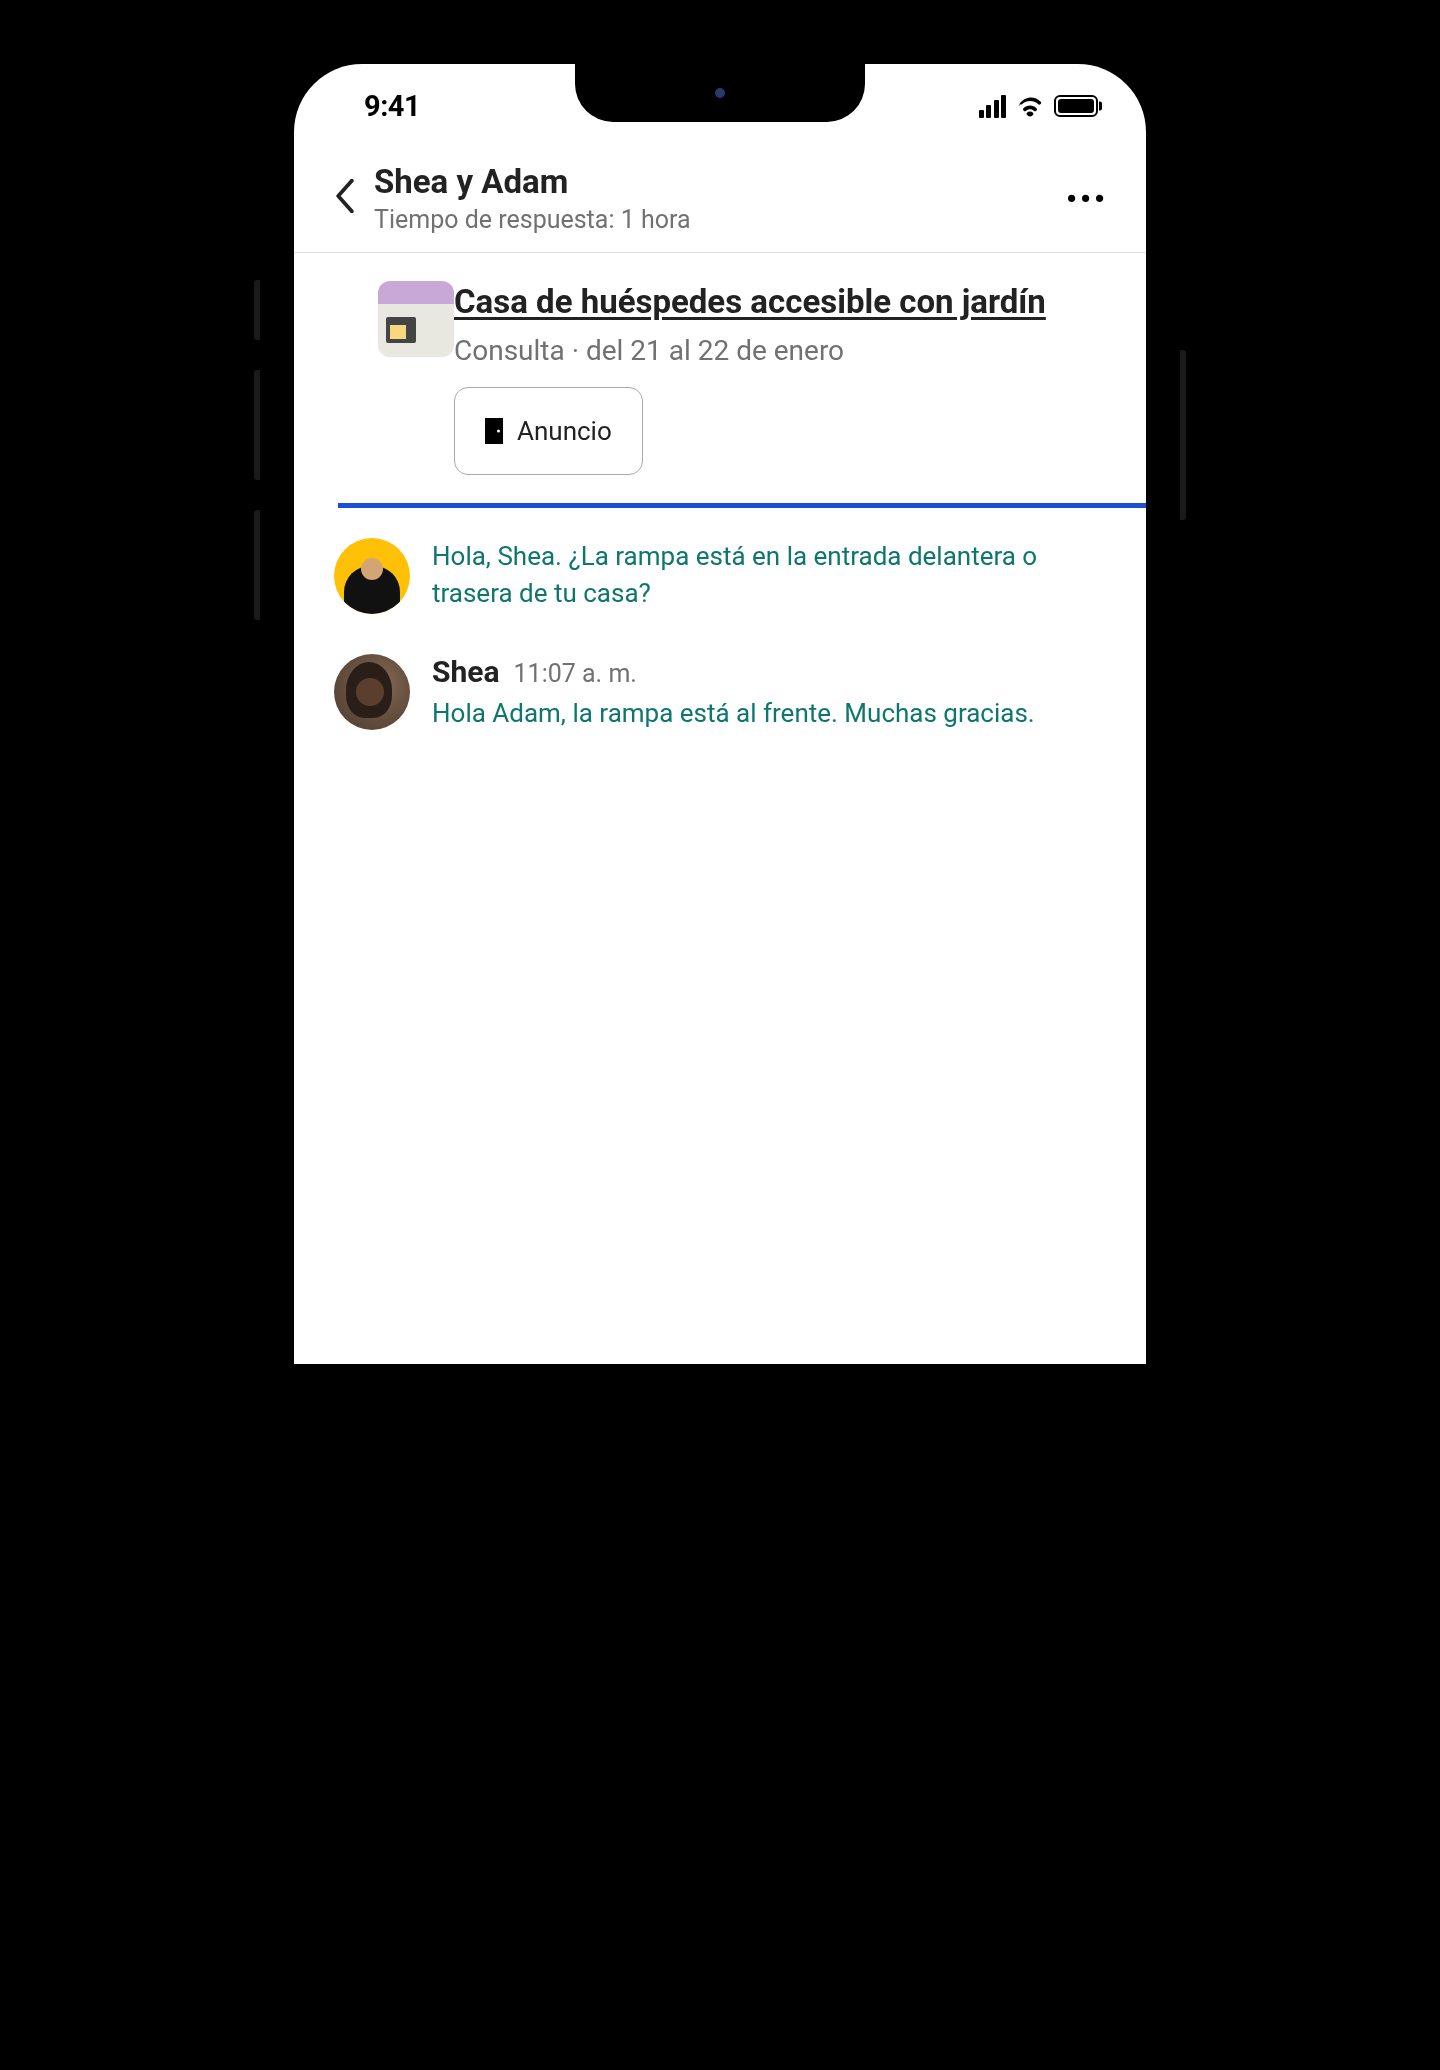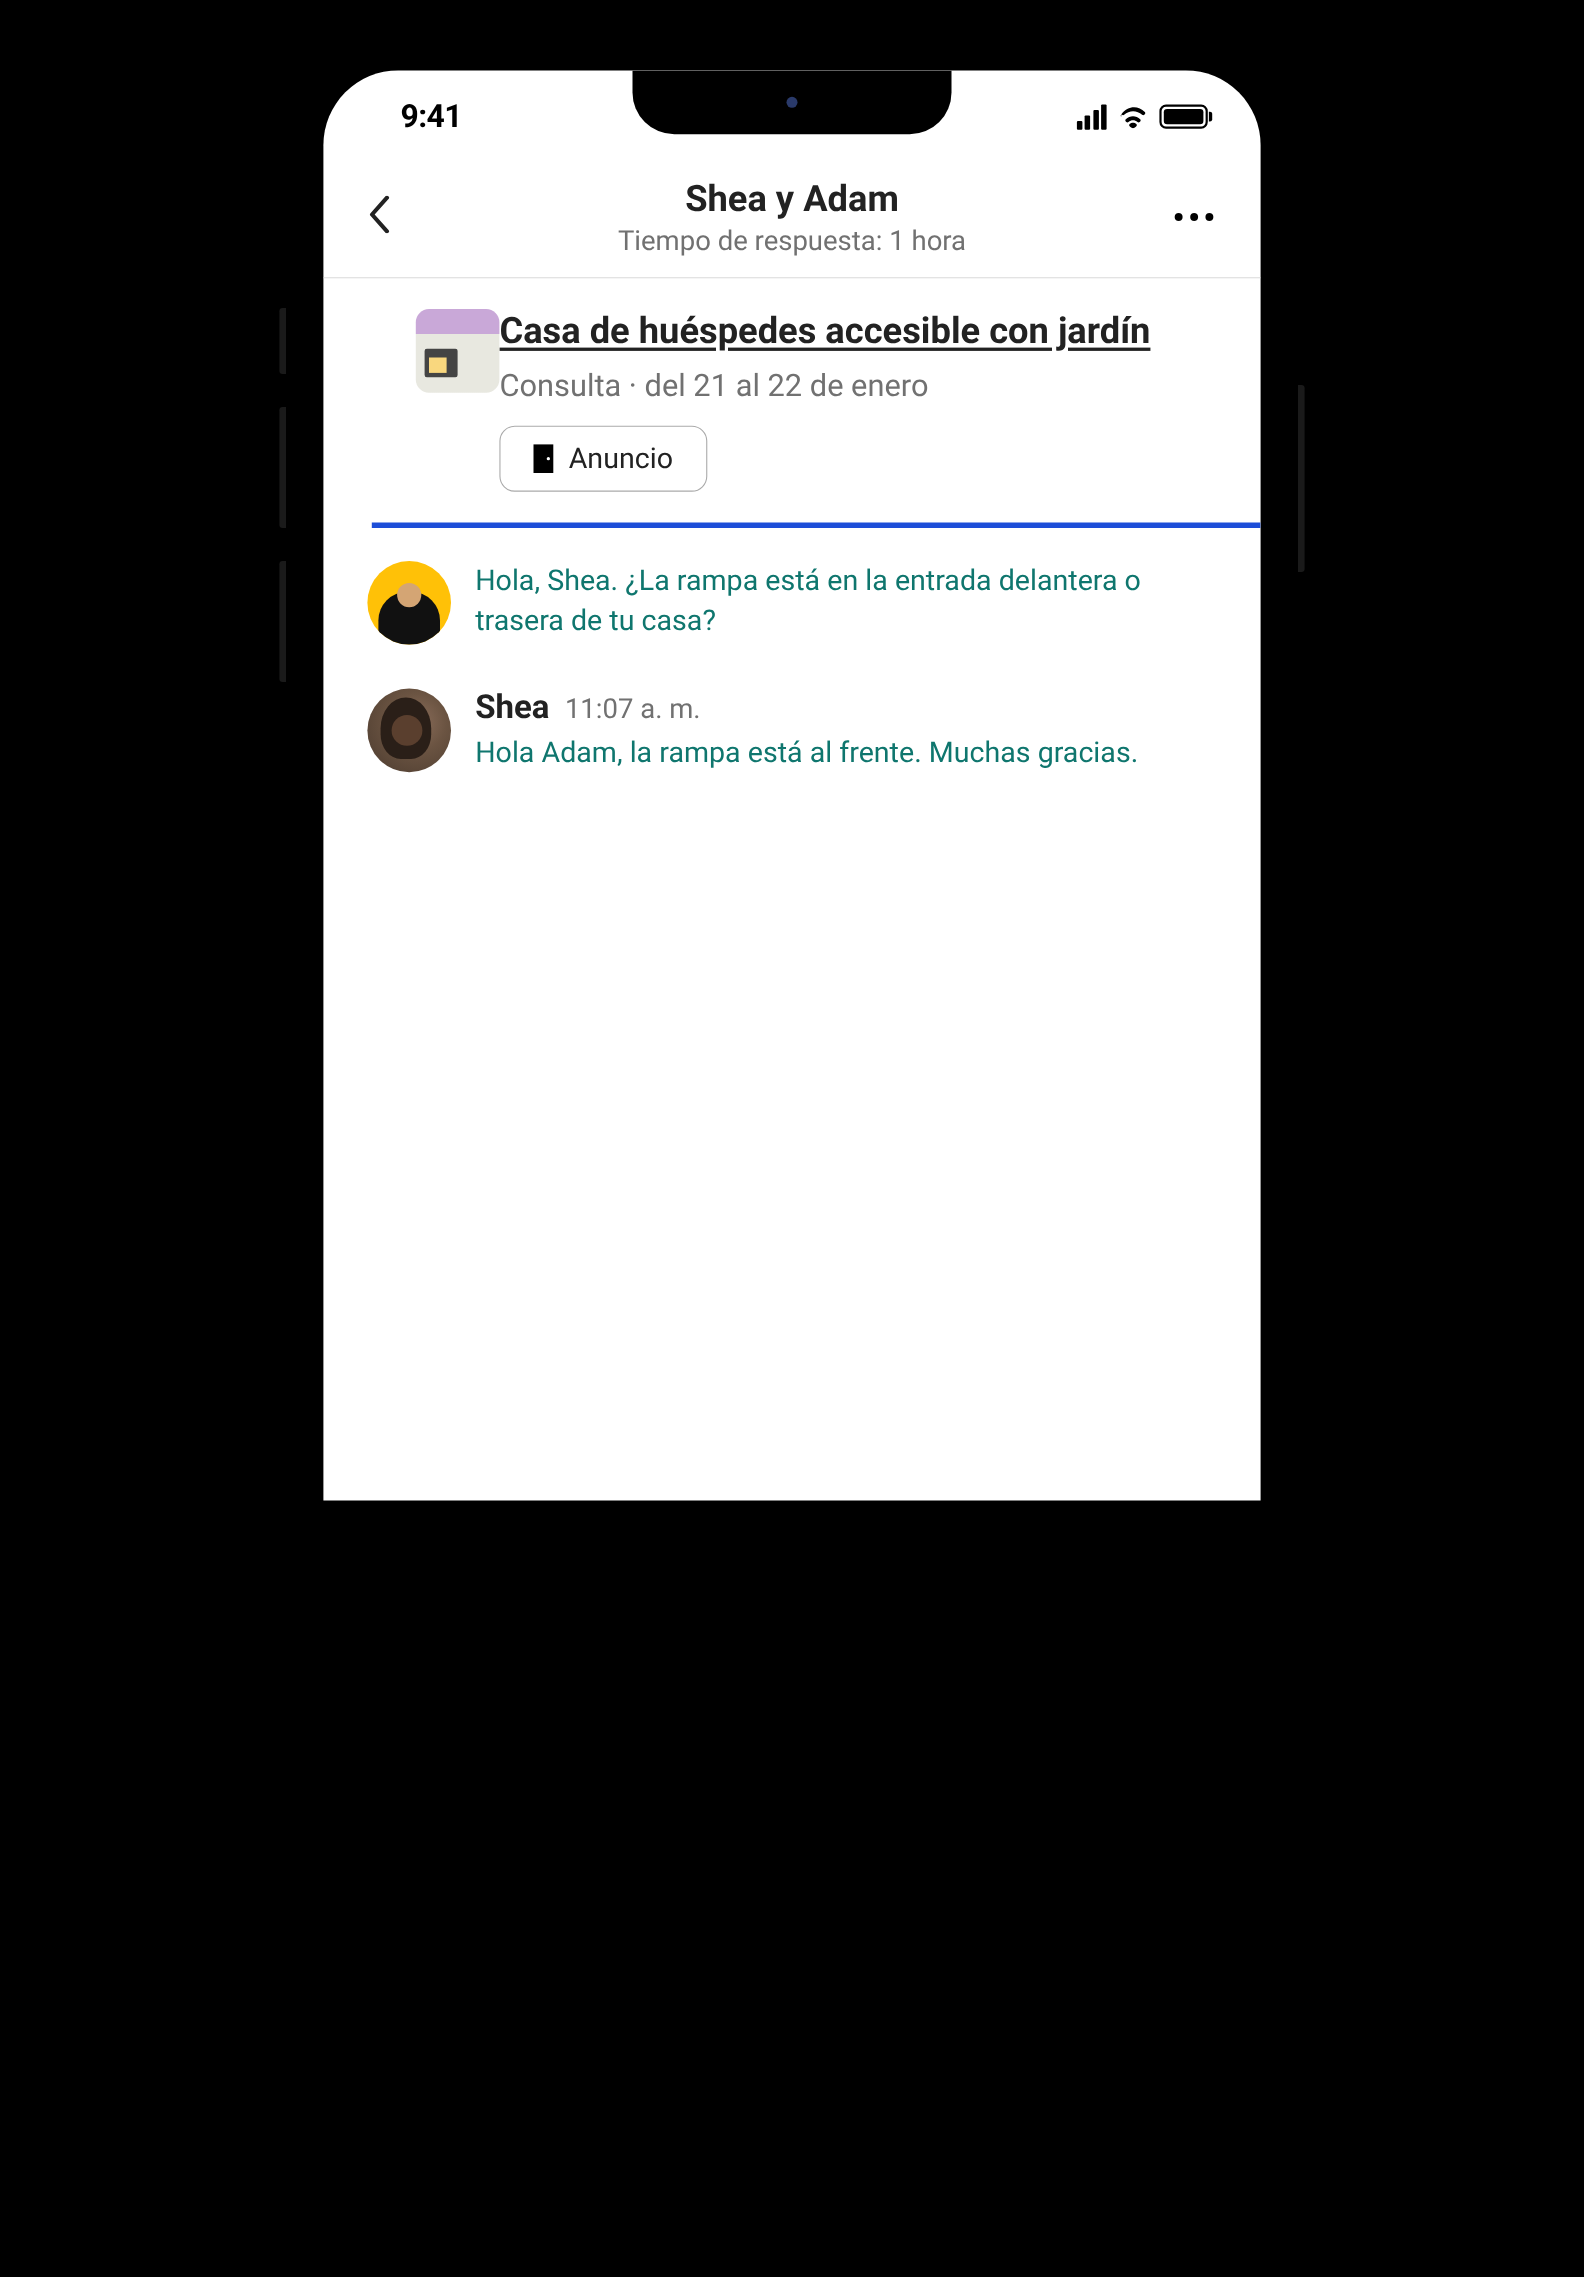--- a/index.html
+++ b/index.html
@@ -85,21 +85,21 @@
   .battery-fill { width:100%; height:100%; background:#000; border-radius:3px;}
   
   .nav-header {
     display:flex;
     align-items:center;
     justify-content:space-between;
     padding: 28px 40px 18px 40px;
     border-bottom: 1px solid #ddd;
   }
   .back-btn { font-size:34px; line-height:1; font-weight:300; cursor:pointer; width:40px;}
-  .nav-title-wrap { text-align:center; flex:1; }
+  .nav-title-wrap { text-align:left; flex:1; }
   .nav-title { font-size:33px; font-weight:700; color:#222; }
   .nav-subtitle { font-size:25px; color:#717171; margin-top:4px; }
   .more-btn { font-size:30px; font-weight:800; letter-spacing:3px; width:40px; text-align:right; cursor:pointer;}
   
   .listing-card {
     display:flex;
     padding: 28px 40px 28px 40px;
     border-bottom: 5px solid #1d4ed8;
     margin-left: 44px;
   }
@@ -109,21 +109,21 @@
     position:relative; overflow:hidden;
   }
   .listing-thumb::before { content:""; position:absolute; left:8px; bottom:14px; width:30px; height:26px; background:#444; border-radius:2px;}
   .listing-thumb::after { content:""; position:absolute; left:12px; bottom:18px; width:16px; height:14px; background:#f9d77e;}
   .listing-content { flex:1; }
   .listing-title { font-size:33px; font-weight:700; text-decoration:underline; text-underline-offset:4px; color:#222; line-height:1.25; cursor:pointer;}
   .listing-sub { font-size:28px; color:#717171; margin-top:12px;}
   .listing-pill {
     display:inline-flex; align-items:center; gap:14px;
     border:1px solid #aaa; border-radius:14px;
-    padding:14px 30px; margin-top:20px; font-size:26px; color:#222;
+    padding:28px 30px; margin-top:20px; font-size:26px; color:#222;
     cursor:pointer;
   }
   .door-icon { width:18px; height:26px; display:inline-block; position:relative;}
   .door-icon::before { content:""; position:absolute; inset:0; background:#000;}
   .door-icon::after { content:""; position:absolute; right:3px; top:50%; width:3px; height:3px; background:#fff; border-radius:50%; transform:translateY(-50%);}
   
   .messages { padding: 30px 40px; }
   .message { display:flex; gap:22px; margin-bottom:40px; }
   .avatar { width:76px; height:76px; border-radius:50%; flex-shrink:0; overflow:hidden; display:flex; align-items:flex-end; justify-content:center;}
   .avatar.adam { background:#ffc107; }

